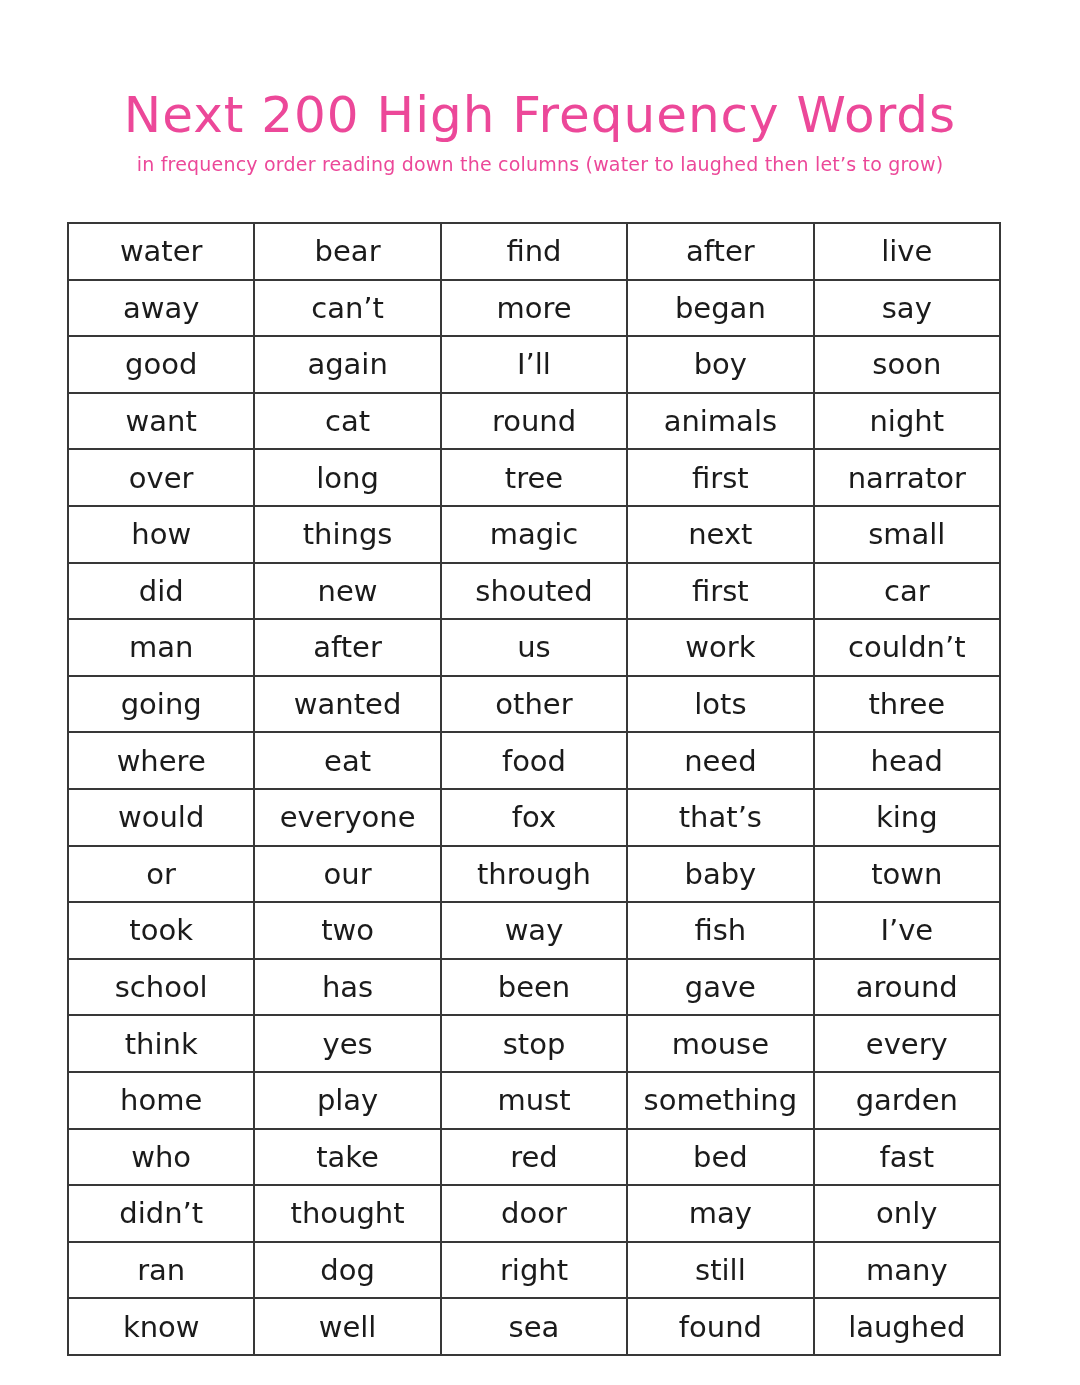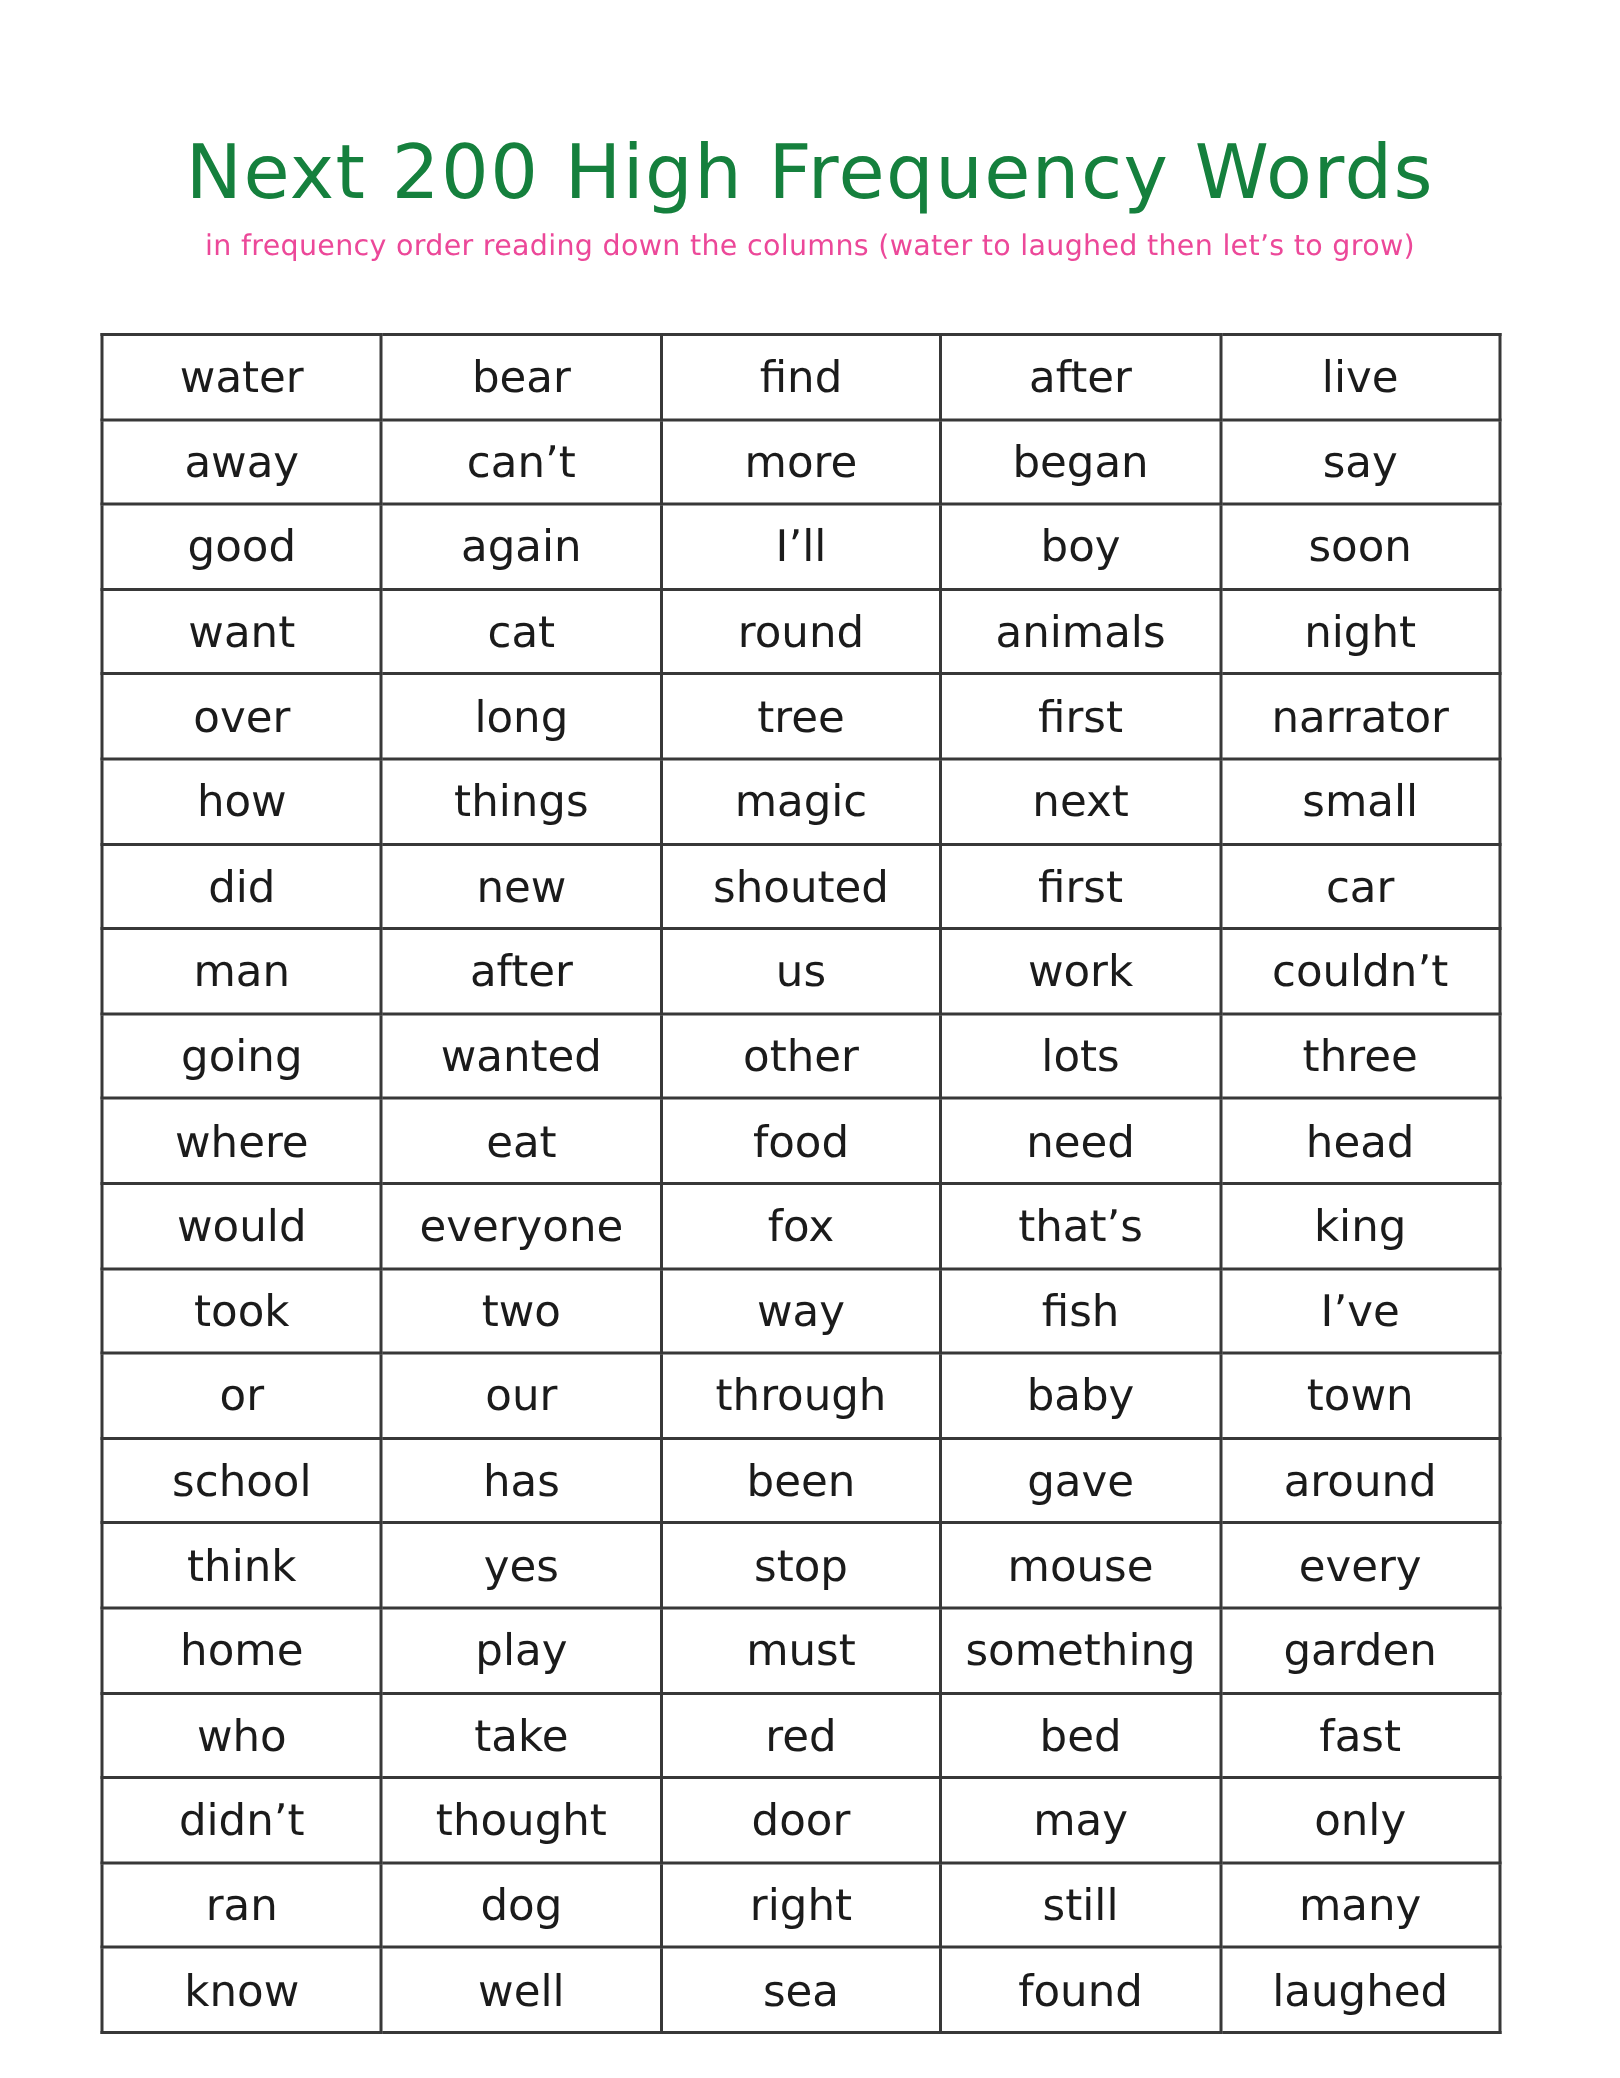--- a/index.html
+++ b/index.html
@@ -17,21 +17,21 @@
   .page-header {
     text-align: center;
     padding-top: 88px;
   }
   .page-title {
     font-size: 50px;
     font-weight: 500;
     letter-spacing: 1px;
     line-height: 1.1;
     margin: 0;
-    color: #15803d;
+    color: #ec4899;
   }
   .page-subtitle {
     font-size: 19px;
     font-weight: 400;
     margin: 10px 0 0 0;
     color: #ec4899;
     letter-spacing: 0.2px;
   }
   .word-table-wrap {
     position: absolute;
@@ -140,34 +140,34 @@
           <td>head</td>
         </tr>
         <tr>
           <td>would</td>
           <td>everyone</td>
           <td>fox</td>
           <td>that’s</td>
           <td>king</td>
         </tr>
         <tr>
+          <td>or</td>
+          <td>our</td>
+          <td>through</td>
+          <td>baby</td>
+          <td>town</td>
+        </tr>
+        <tr>
           <td>took</td>
           <td>two</td>
           <td>way</td>
           <td>fish</td>
           <td>I’ve</td>
         </tr>
         <tr>
-          <td>or</td>
-          <td>our</td>
-          <td>through</td>
-          <td>baby</td>
-          <td>town</td>
-        </tr>
-        <tr>
           <td>school</td>
           <td>has</td>
           <td>been</td>
           <td>gave</td>
           <td>around</td>
         </tr>
         <tr>
           <td>think</td>
           <td>yes</td>
           <td>stop</td>

